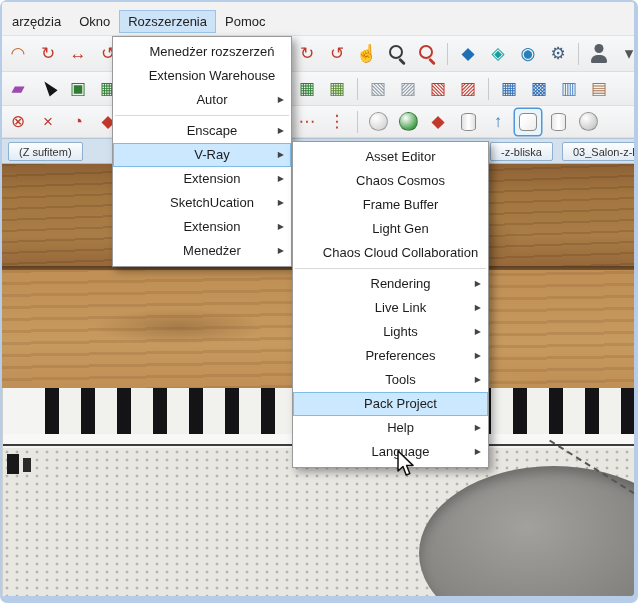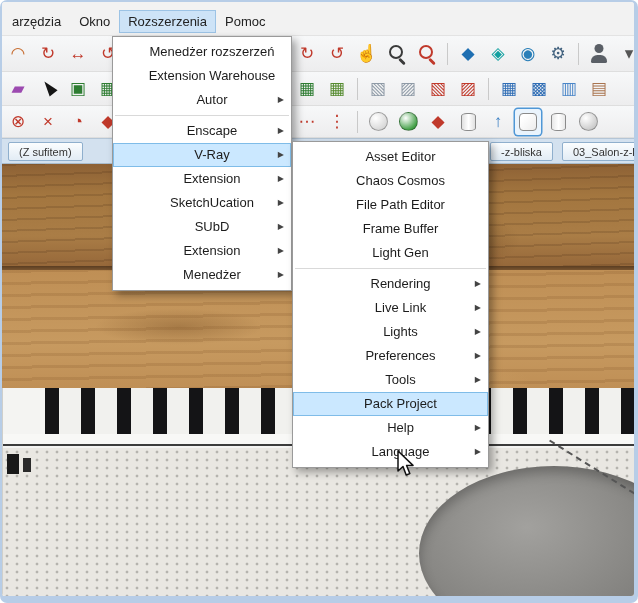--- a/index.html
+++ b/index.html
@@ -275,31 +275,30 @@
 
     <div class="menu" id="menu-extensions">
       <div class="mi">Menedżer rozszerzeń</div>
       <div class="mi">Extension Warehouse</div>
       <div class="mi has-sub">Autor</div>
       <div class="msep"></div>
       <div class="mi has-sub">Enscape</div>
       <div class="mi has-sub hl">V-Ray</div>
       <div class="mi has-sub">Extension</div>
       <div class="mi has-sub">SketchUcation</div>
-      <div class="mi has-sub">SUbD</div>
       <div class="mi has-sub">Extension</div>
       <div class="mi has-sub">Menedżer</div>
     </div>
 
     <div class="menu" id="menu-vray">
       <div class="mi">Asset Editor</div>
       <div class="mi">Chaos Cosmos</div>
-      <div class="mi">File Path Editor</div>
       <div class="mi">Frame Buffer</div>
       <div class="mi">Light Gen</div>
+      <div class="mi">Chaos Cloud Collaboration</div>
       <div class="msep"></div>
       <div class="mi has-sub">Rendering</div>
       <div class="mi has-sub">Live Link</div>
       <div class="mi has-sub">Lights</div>
       <div class="mi has-sub">Preferences</div>
       <div class="mi has-sub">Tools</div>
       <div class="mi hl">Pack Project</div>
       <div class="mi has-sub">Help</div>
       <div class="mi has-sub">Language</div>
     </div>

